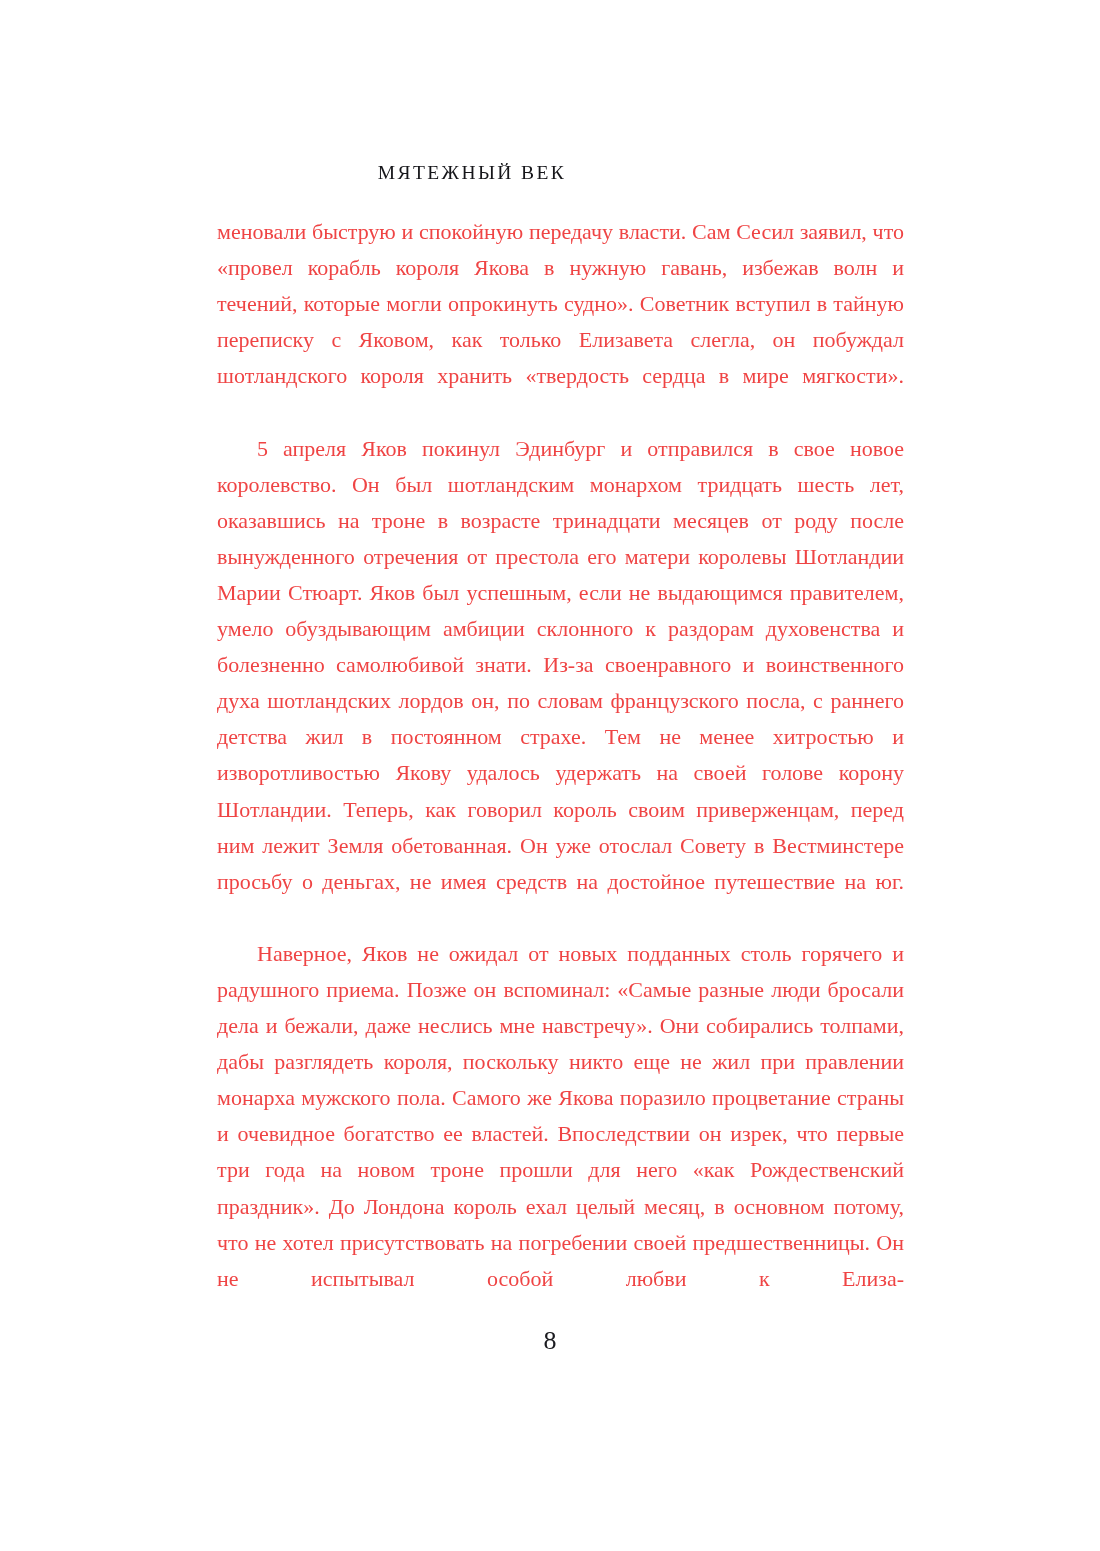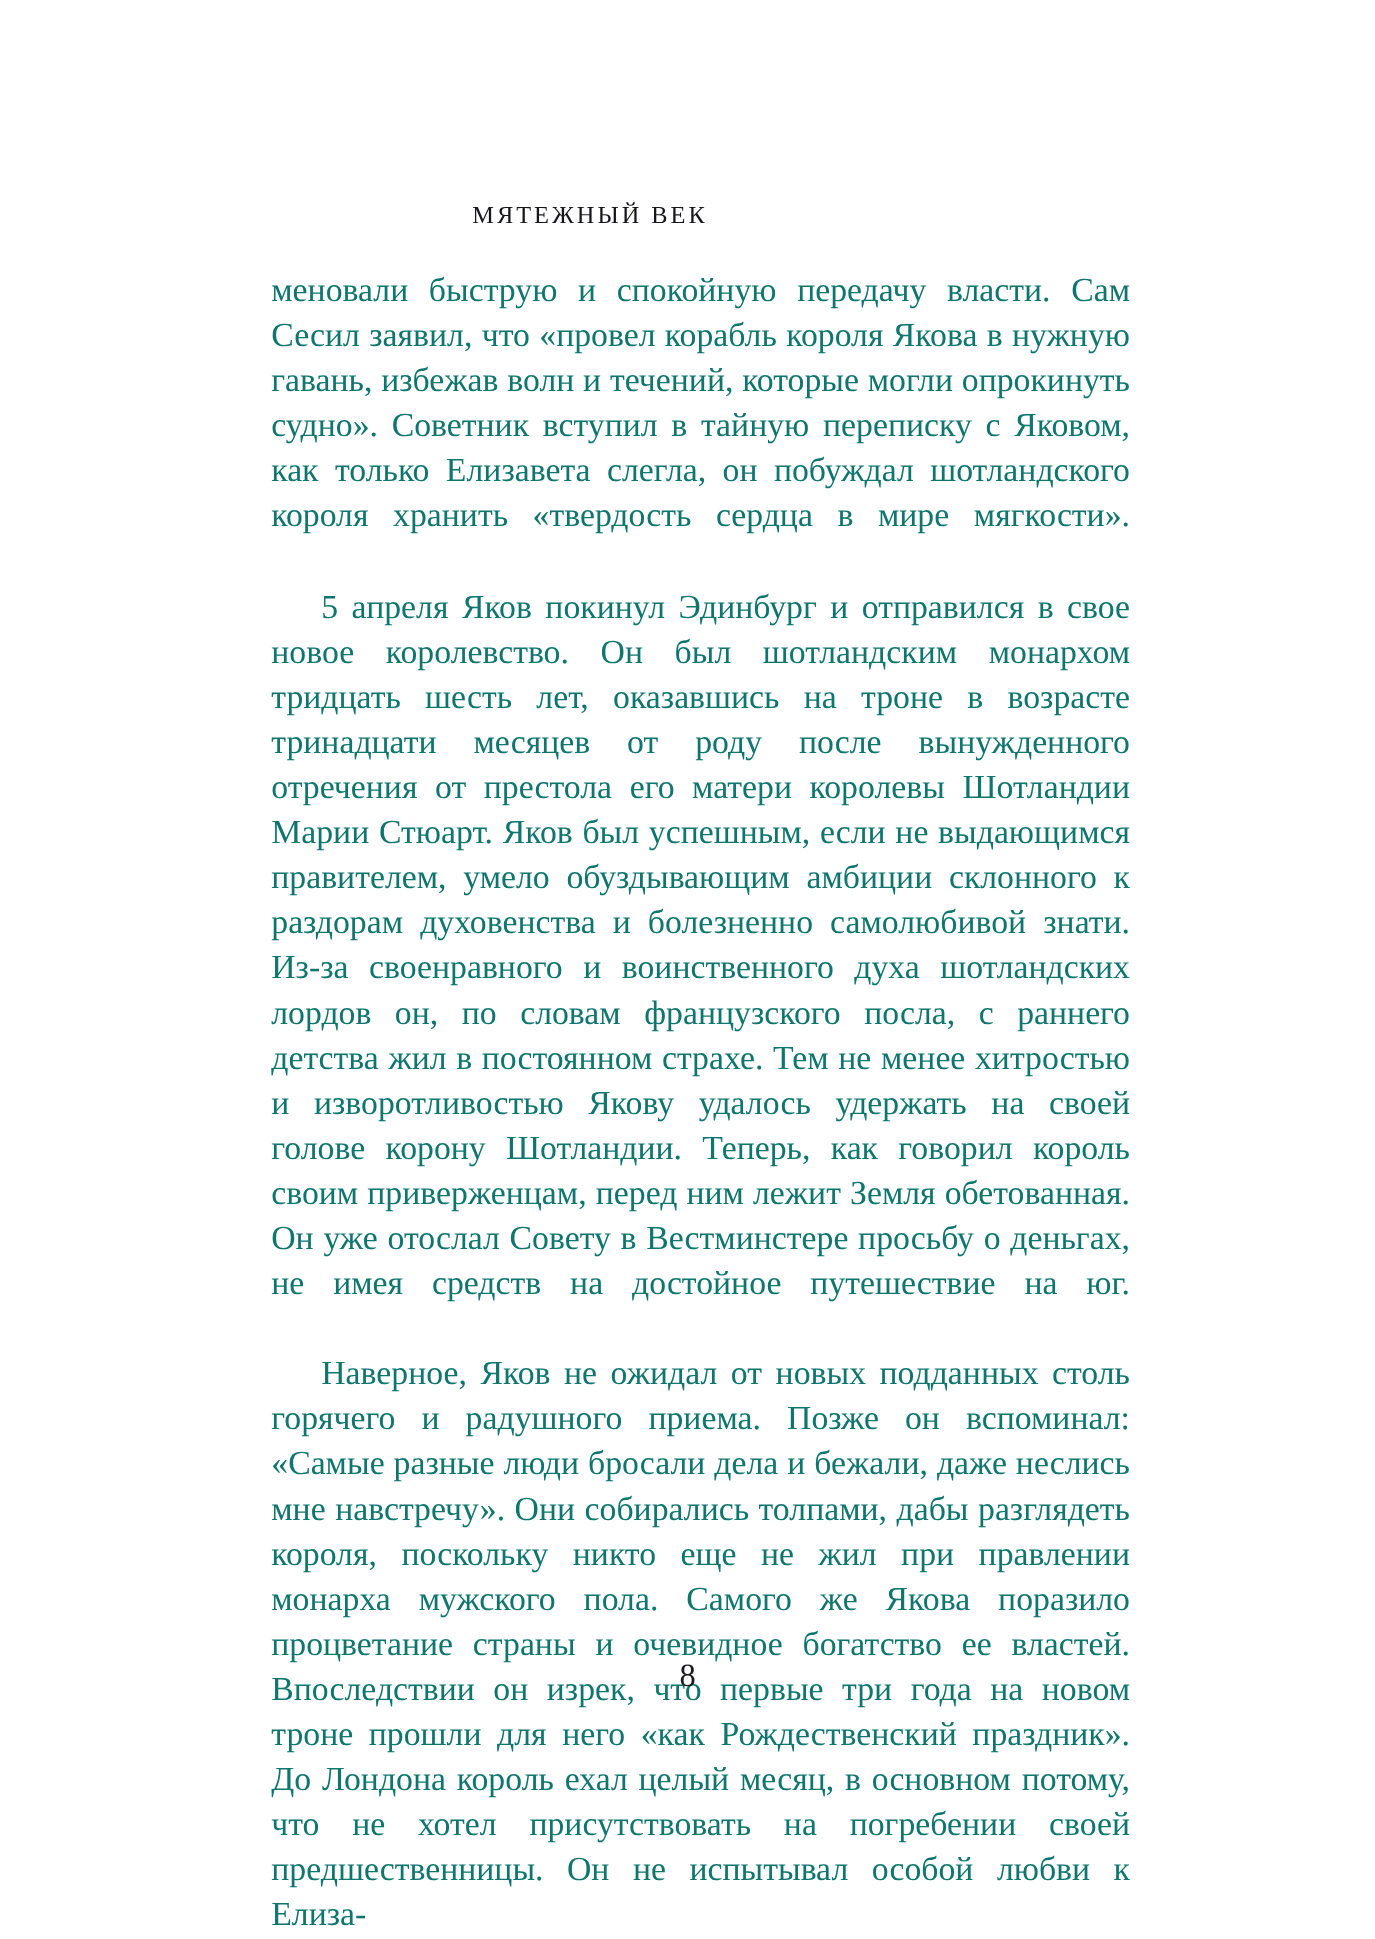--- a/index.html
+++ b/index.html
@@ -39,23 +39,23 @@
     top: 214px;
     left: 217px;
     width: 687px;
   }
 
   .body-paragraph {
     margin: 0;
     text-align: justify;
     text-justify: inter-word;
     text-indent: 40px;
-    font-size: 27px;
+    font-size: 22px;
     line-height: 36.1px;
-    color: #0f766e;
+    color: #ef4444;
     hyphens: manual;
     word-spacing: 0.1px;
   }
 
   .body-paragraph.first-para {
     text-indent: 0;
   }
 
   
   .body-paragraph::after {

